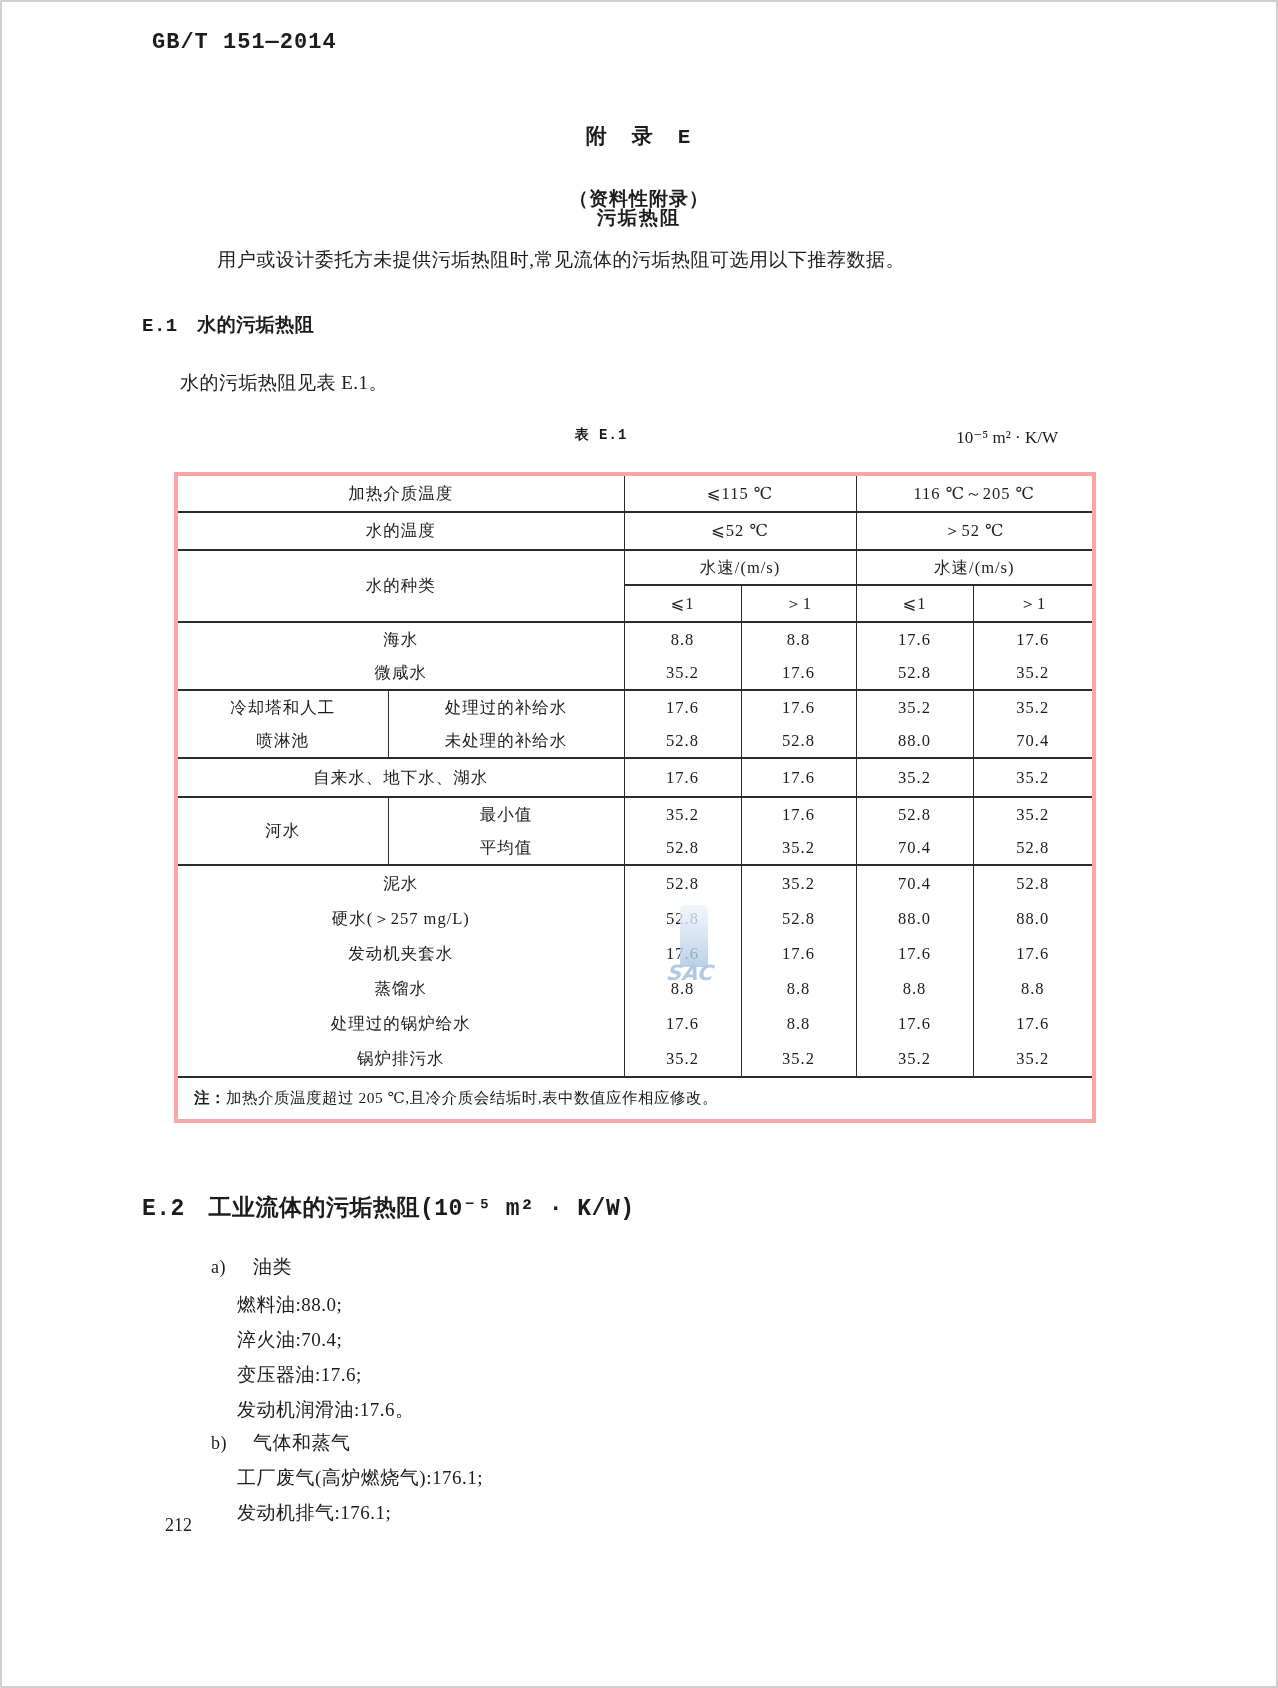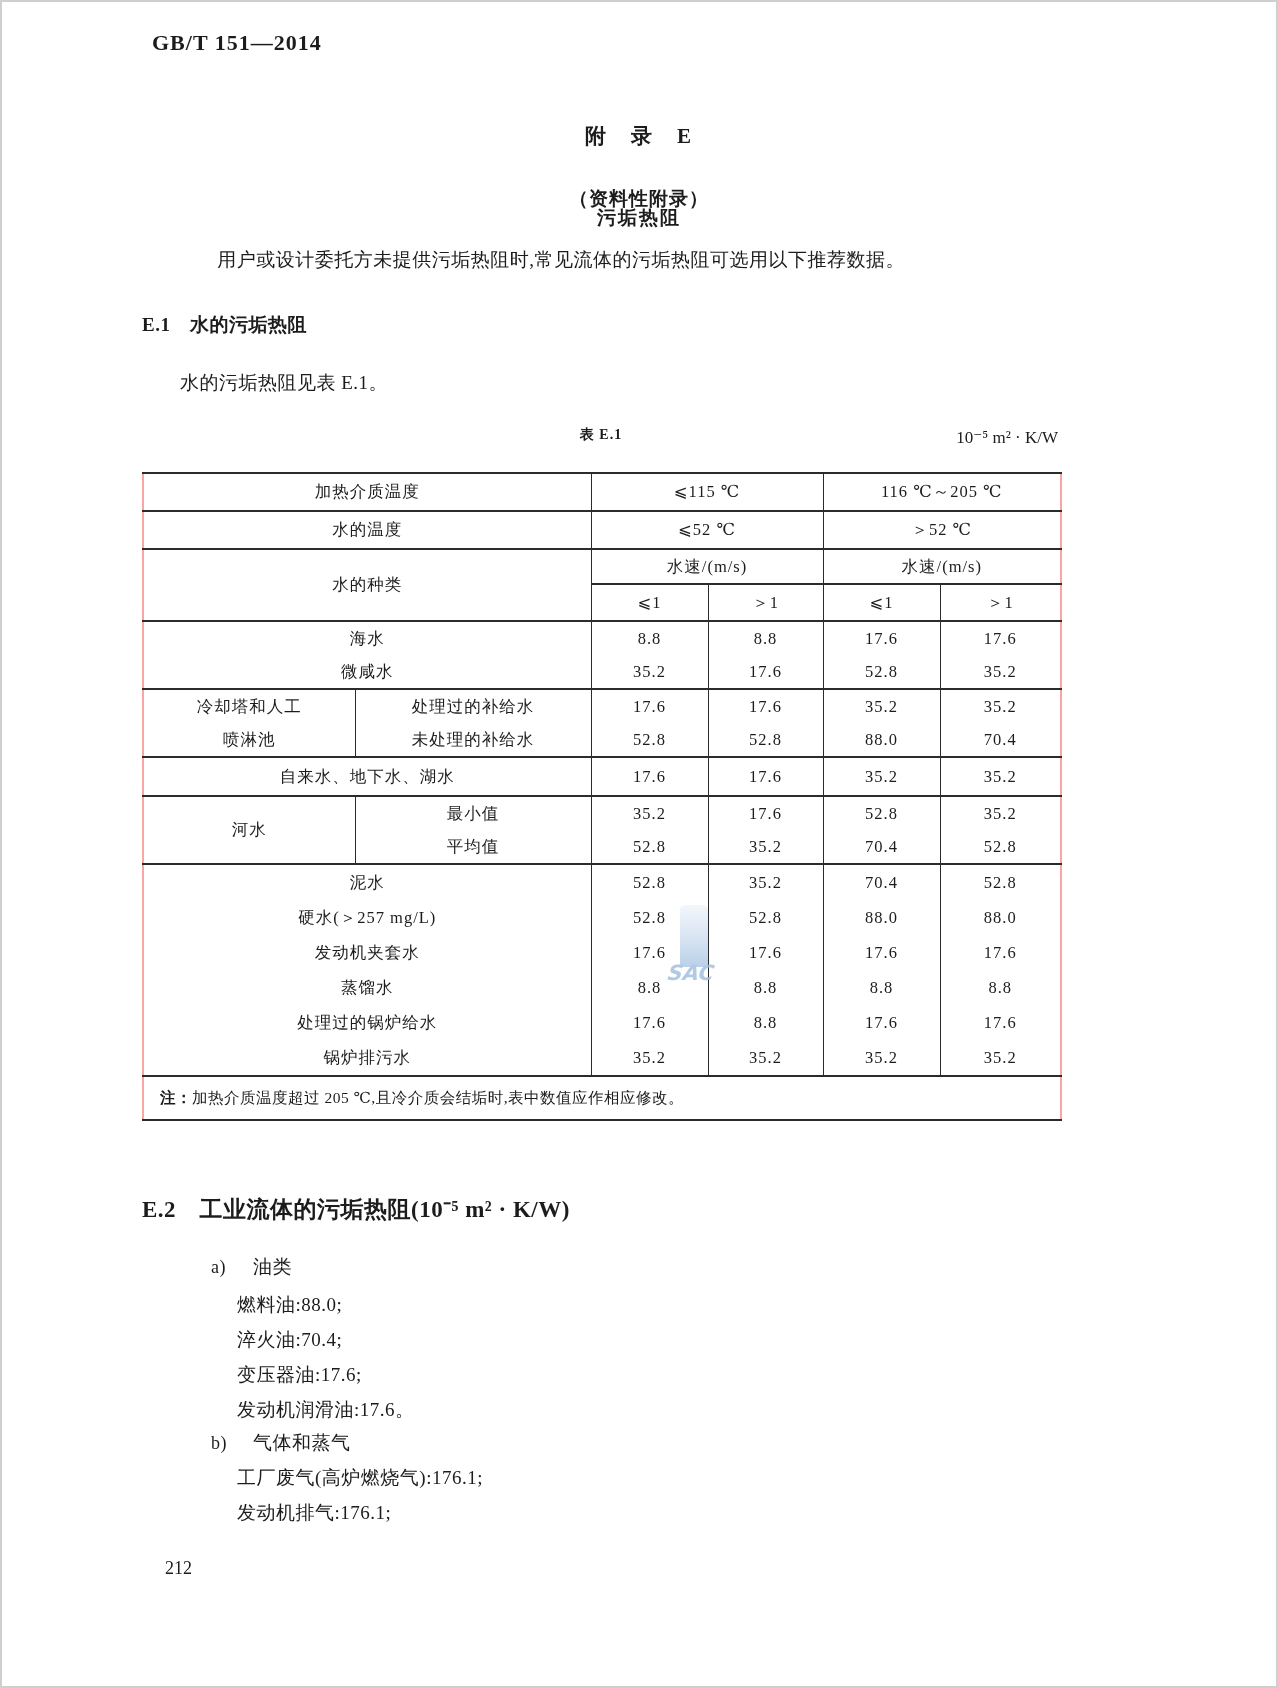--- a/index.html
+++ b/index.html
@@ -7,21 +7,21 @@
     position:relative;
     width:1278px;height:1688px;
     background:#ffffff;
     border:2px solid #cfcfcf;
     box-sizing:border-box;
     overflow:hidden;
     font-family:"Liberation Serif","DejaVu Serif",serif;
     color:#1c1c1c;
   }
   .abs{position:absolute;}
-  .sans{font-family:Liberation Serif, serif;}
+  .sans{font-family:Liberation Mono, monospace;}
   .serif{font-family:"Liberation Serif","DejaVu Serif",serif;}
   .bold{font-weight:bold;}
   .center{text-align:center;}
 
   
   #doc-code{left:150px;top:28px;font-size:22px;letter-spacing:1px;}
 
   
   #apx-title{left:0;top:120px;width:100%;font-size:21px;letter-spacing:2px;}
   #apx-kind{left:0;top:161px;width:100%;font-size:19px;letter-spacing:1px;margin-top:23px;}
@@ -46,33 +46,33 @@
     font-size:16.5px;
   }
   #tbl td{
     border:1px solid #2b2b2b;
     border-top:2px solid #2b2b2b;
     border-bottom:2px solid #2b2b2b;
     text-align:center;vertical-align:middle;
     padding:0;
     letter-spacing:1px;
   }
-  #tbl{border:2px solid #fca5a5;}
+  #tbl{border:4px solid #fca5a5;margin-left:32px;}
   .ln{line-height:33px;}
   .ln6{line-height:35px;}
   #tbl .note-cell{text-align:left;padding:6px 10px 6px 16px;font-size:15.5px;letter-spacing:.5px;}
   .num{letter-spacing:0;}
 
   
   #e2-heading{left:140px;top:1190px;font-size:23px;letter-spacing:.5px;}
   .li-row{position:absolute;left:209px;font-size:19px;letter-spacing:.5px;}
   .li-marker{display:inline-block;width:42px;font-size:18px;}
   .li-sub{position:absolute;left:235px;font-size:19px;letter-spacing:.5px;}
 
-  #page-num{left:163px;top:1556px;font-size:18px;}
+  #page-num{left:163px;top:1513px;font-size:18px;}
 
   
   #watermark{left:666px;top:903px;width:56px;height:104px;opacity:.8;pointer-events:none;}
   #wm-bar{
     position:absolute;left:12px;top:0;width:28px;height:62px;
     background:linear-gradient(180deg,#f0f5fb 0%,#cdddf0 55%,#a9c5e3 100%);
     border-radius:5px 5px 2px 2px;
   }
   #wm-text{
     position:absolute;left:0px;top:56px;width:56px;

